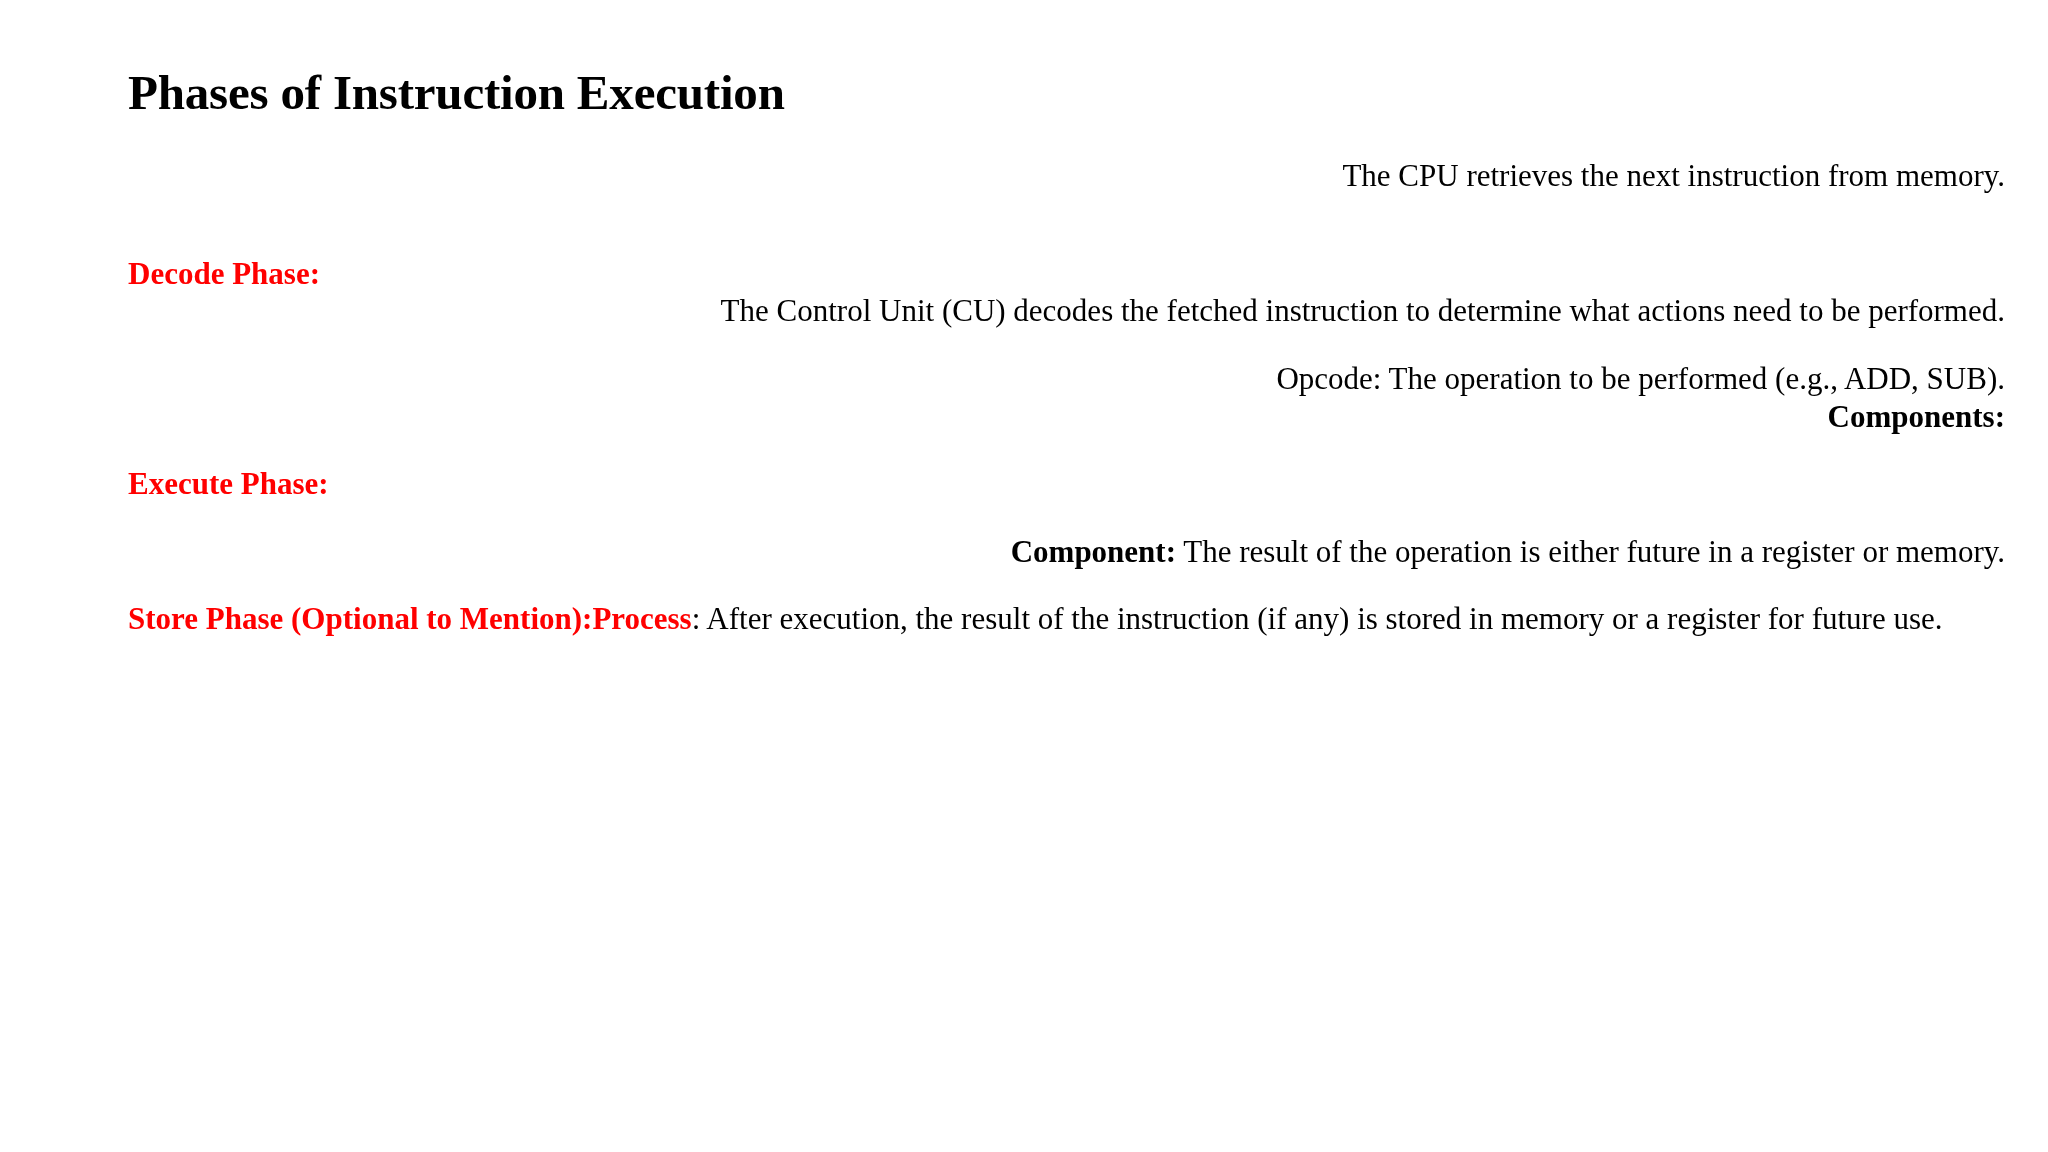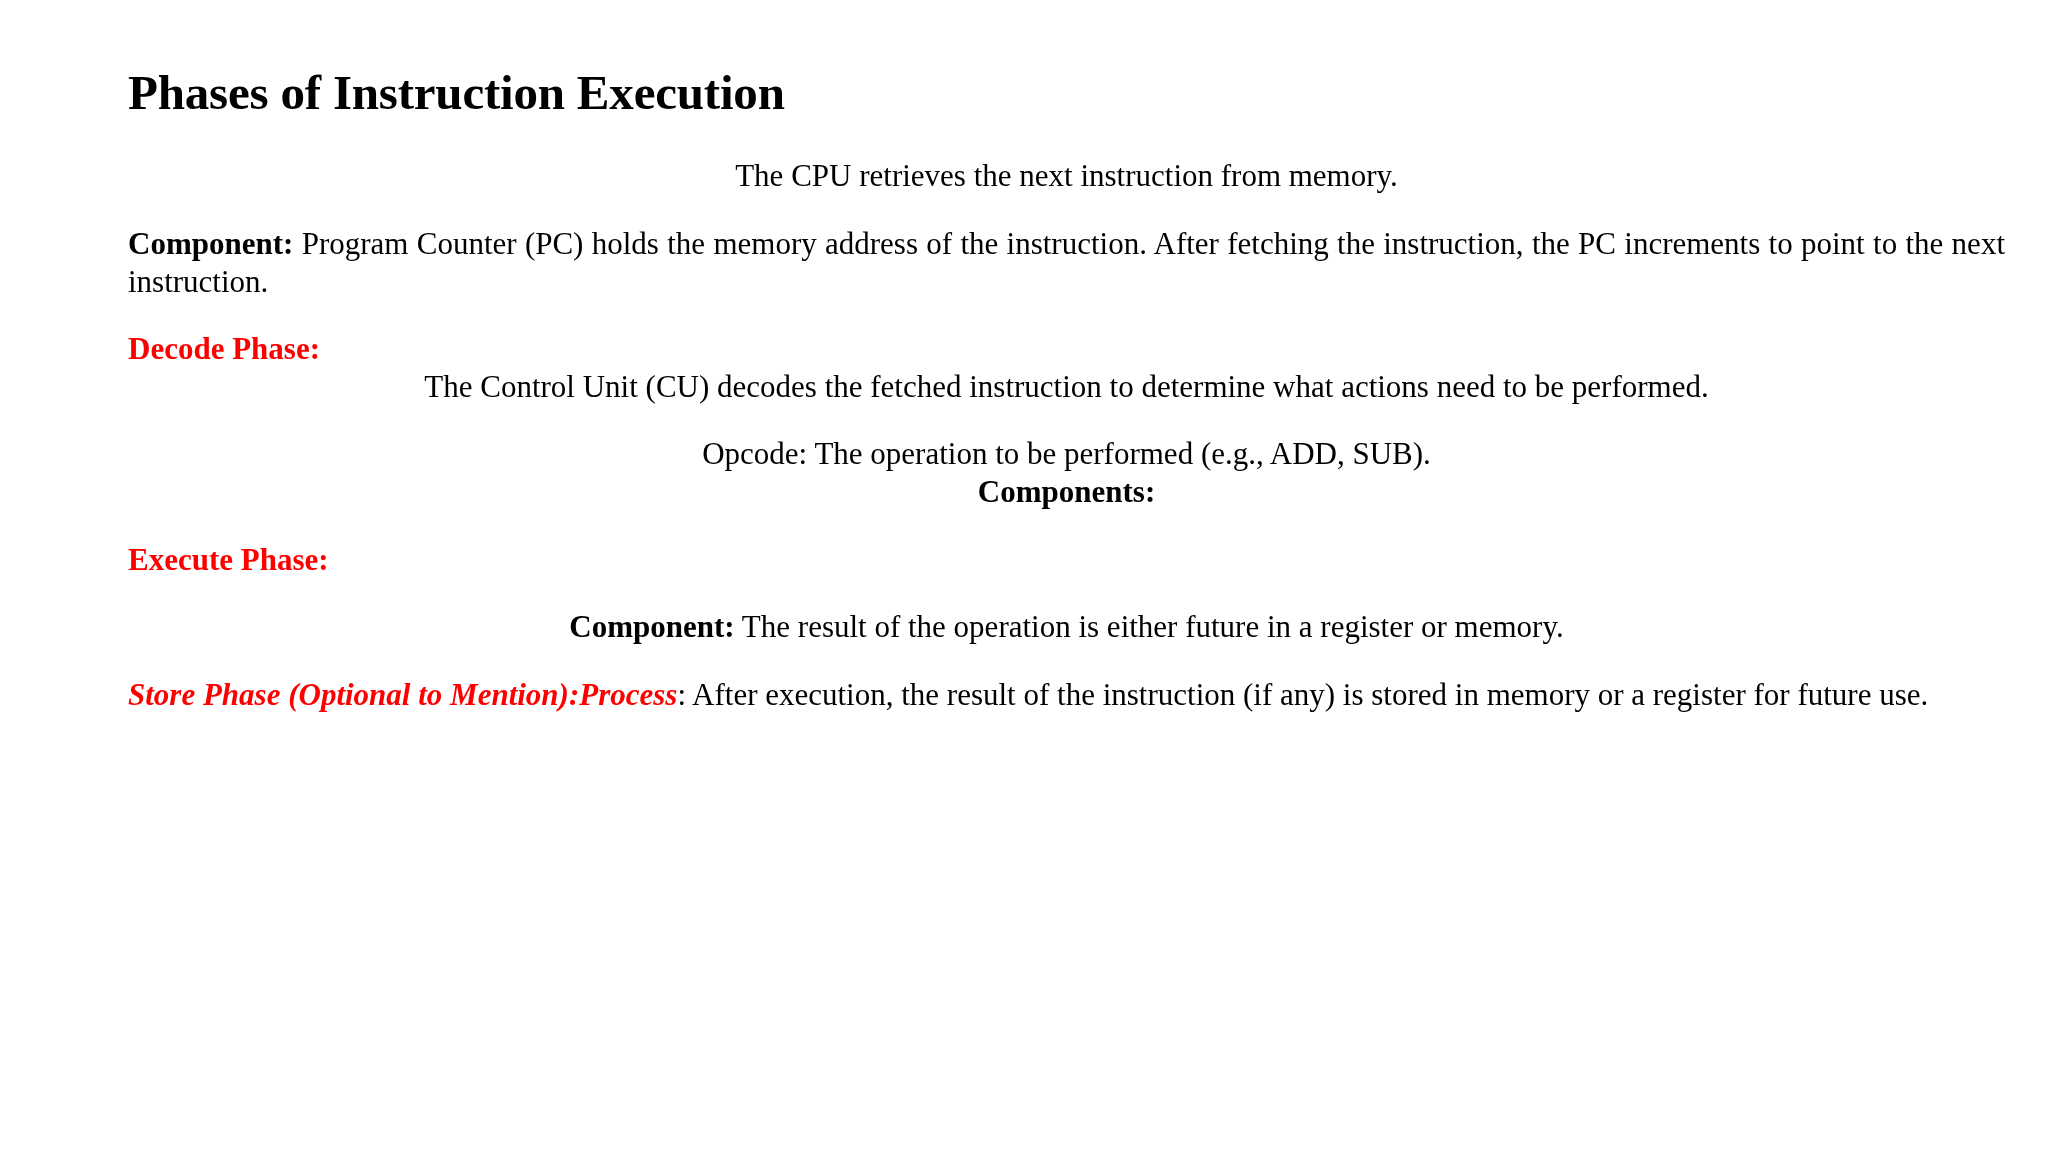--- a/index.html
+++ b/index.html
@@ -42,40 +42,39 @@
     font-size: 31px;
     line-height: 1.2;
     margin: 0;
   }
 
   
   .body-line {
     font-size: 31px;
     line-height: 1.22;
     margin: 0;
-    text-align: center;
+    text-align: right;
   }
 
   .body-just {
     font-size: 31px;
     line-height: 1.22;
     margin: 0;
     text-align: justify;
     text-align-last: left;
     -ms-text-align-last: left;
   }
 
   .bold-lead {
     font-weight: bold;
   }
 
   .red-lead {
     color: #ff0000;
     font-weight: bold;
-    font-style: italic;
   }
 
   
   .gap-title   { height: 36px; }
   .gap-para    { height: 30px; }
   .gap-section { height: 30px; }
 </style>
 </head>
 <body>
 
@@ -83,21 +82,20 @@
 
   <h1 class="doc-title">Phases of Instruction Execution</h1>
 
   <div class="gap-title"></div>
 
   <div>
     <p class="body-line">The CPU retrieves the next instruction from memory.</p>
 
     <div class="gap-para"></div>
 
-    <p class="body-just"><span class="bold-lead">Component:</span><span> Program Counter (PC) holds the memory address of the instruction. After fetching the instruction, the PC increments to point to the next instruction.</span></p>
   </div>
 
   <div class="gap-section"></div>
 
   <div>
     <p class="section-heading">Decode Phase:</p>
     <p class="body-line">The Control Unit (CU) decodes the fetched instruction to determine what actions need to be performed.</p>
 
     <div class="gap-para"></div>
 

